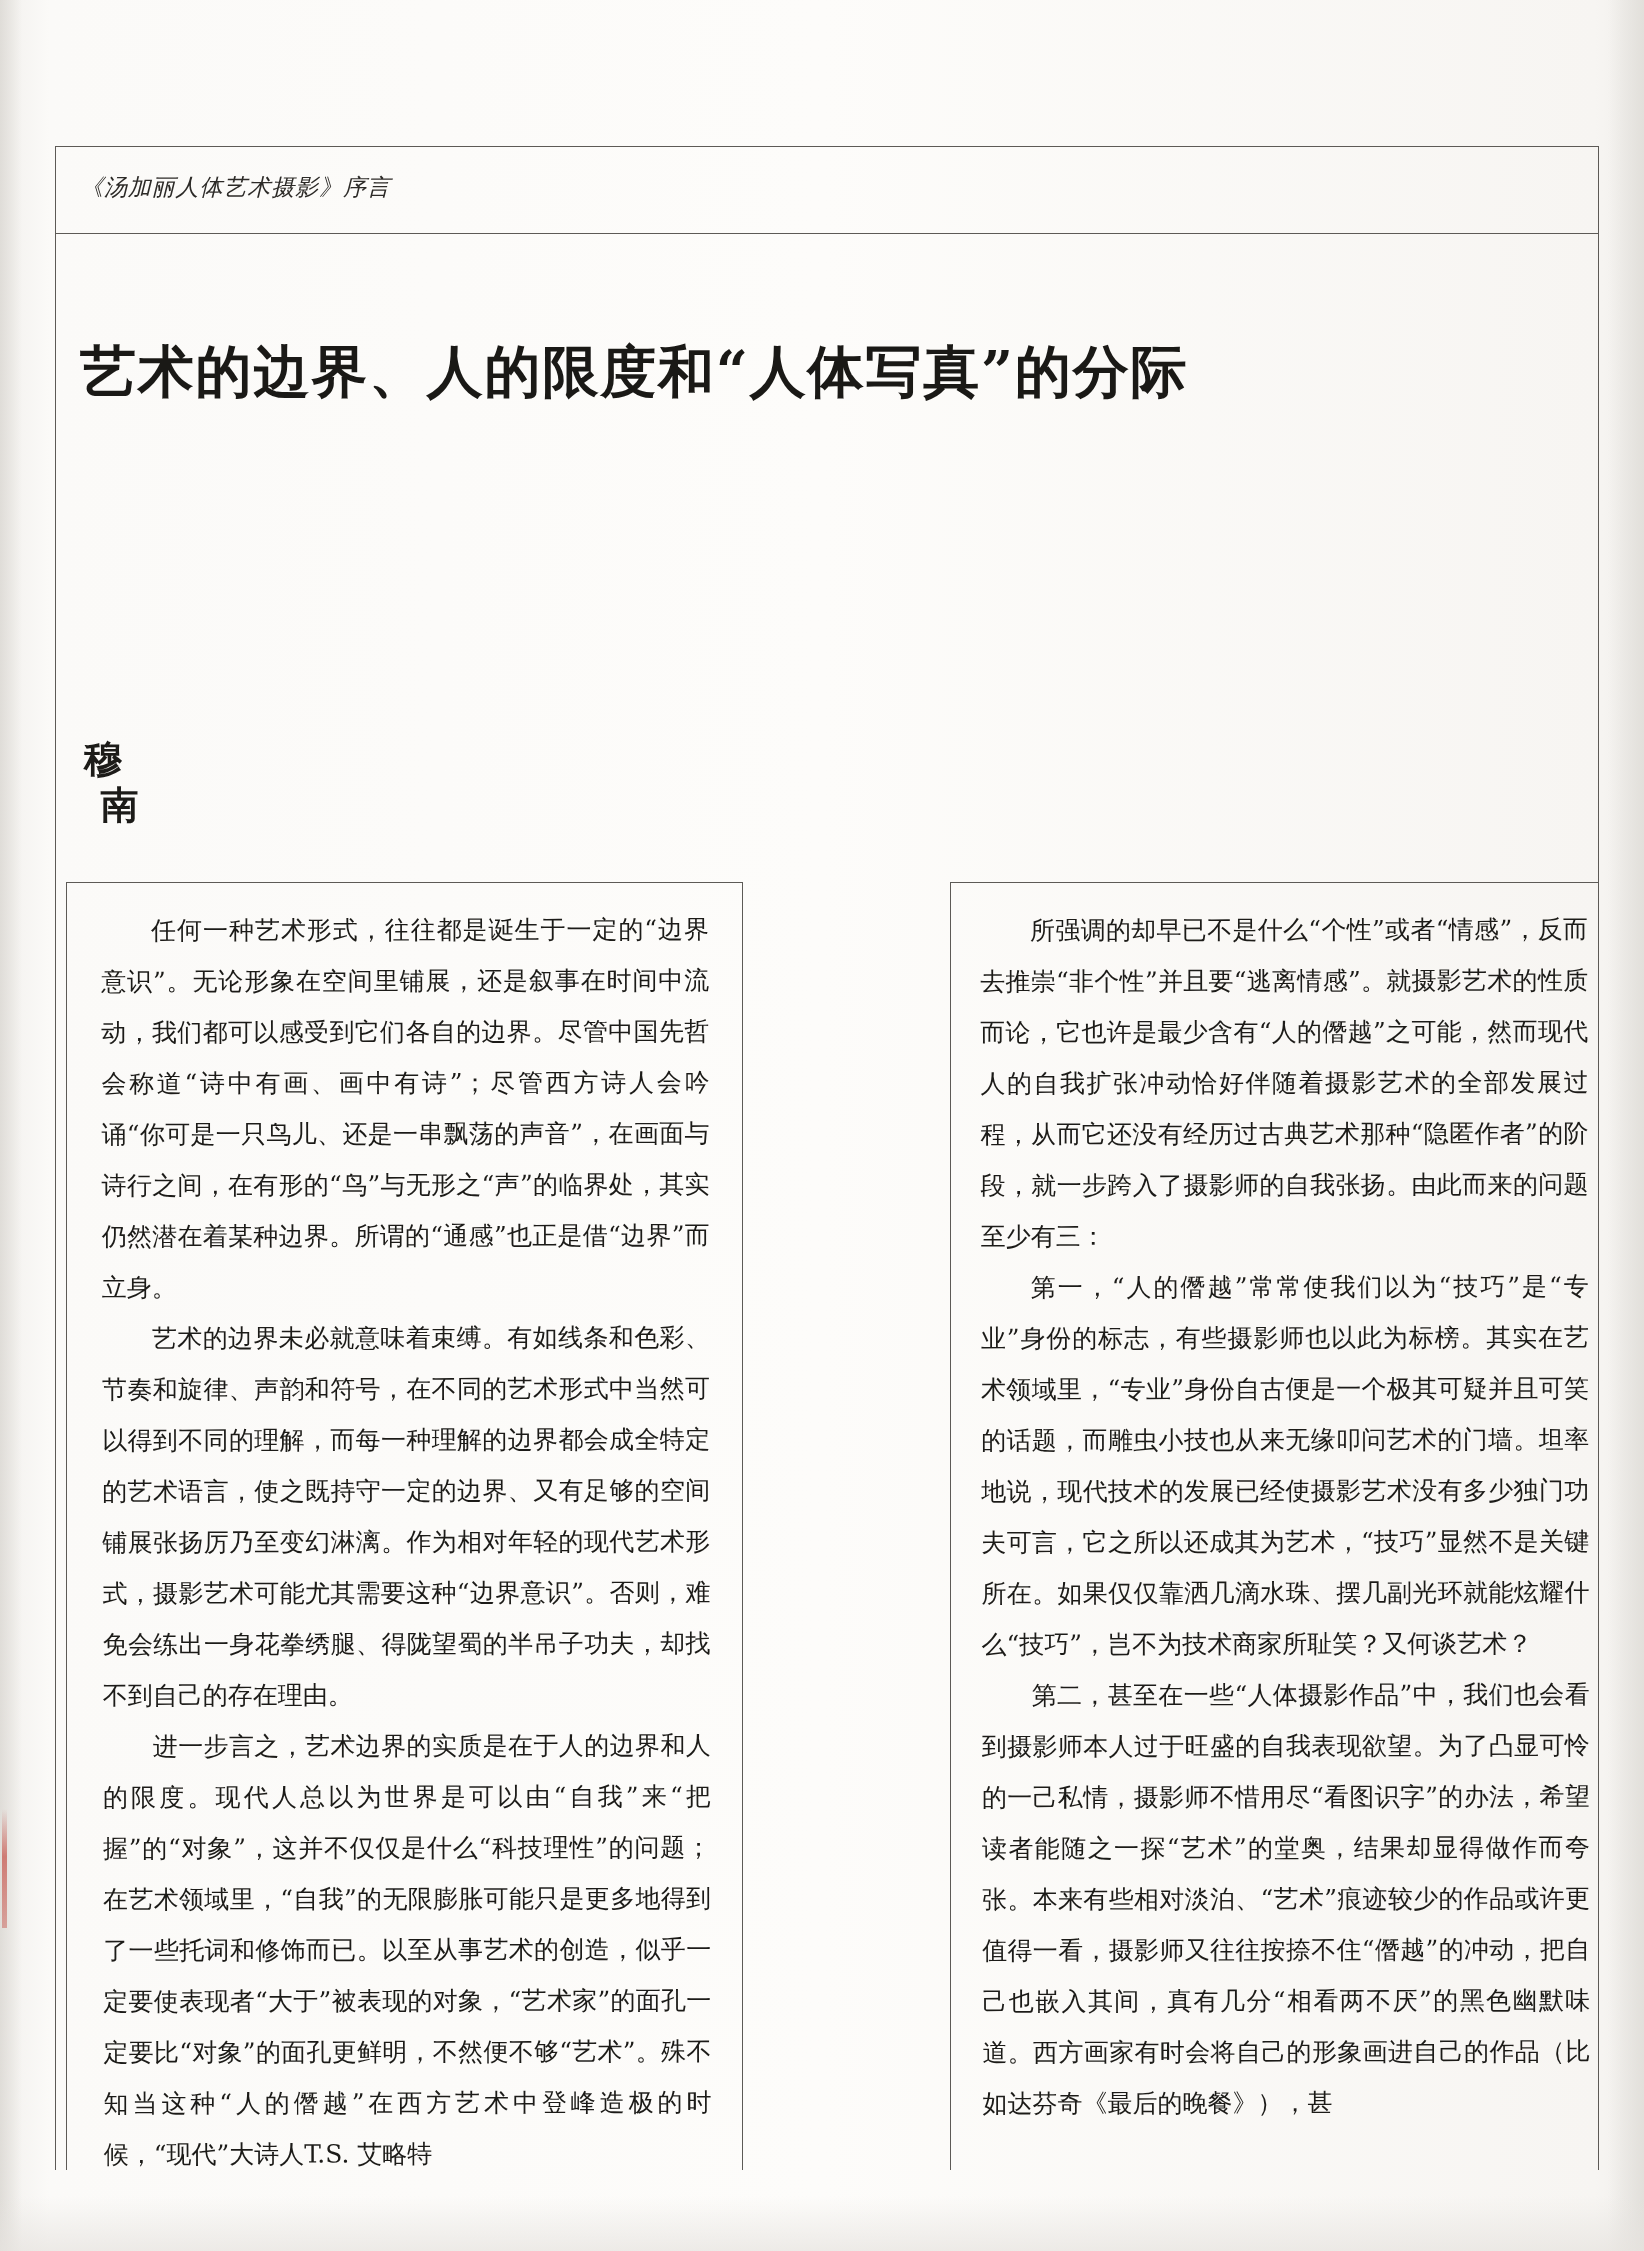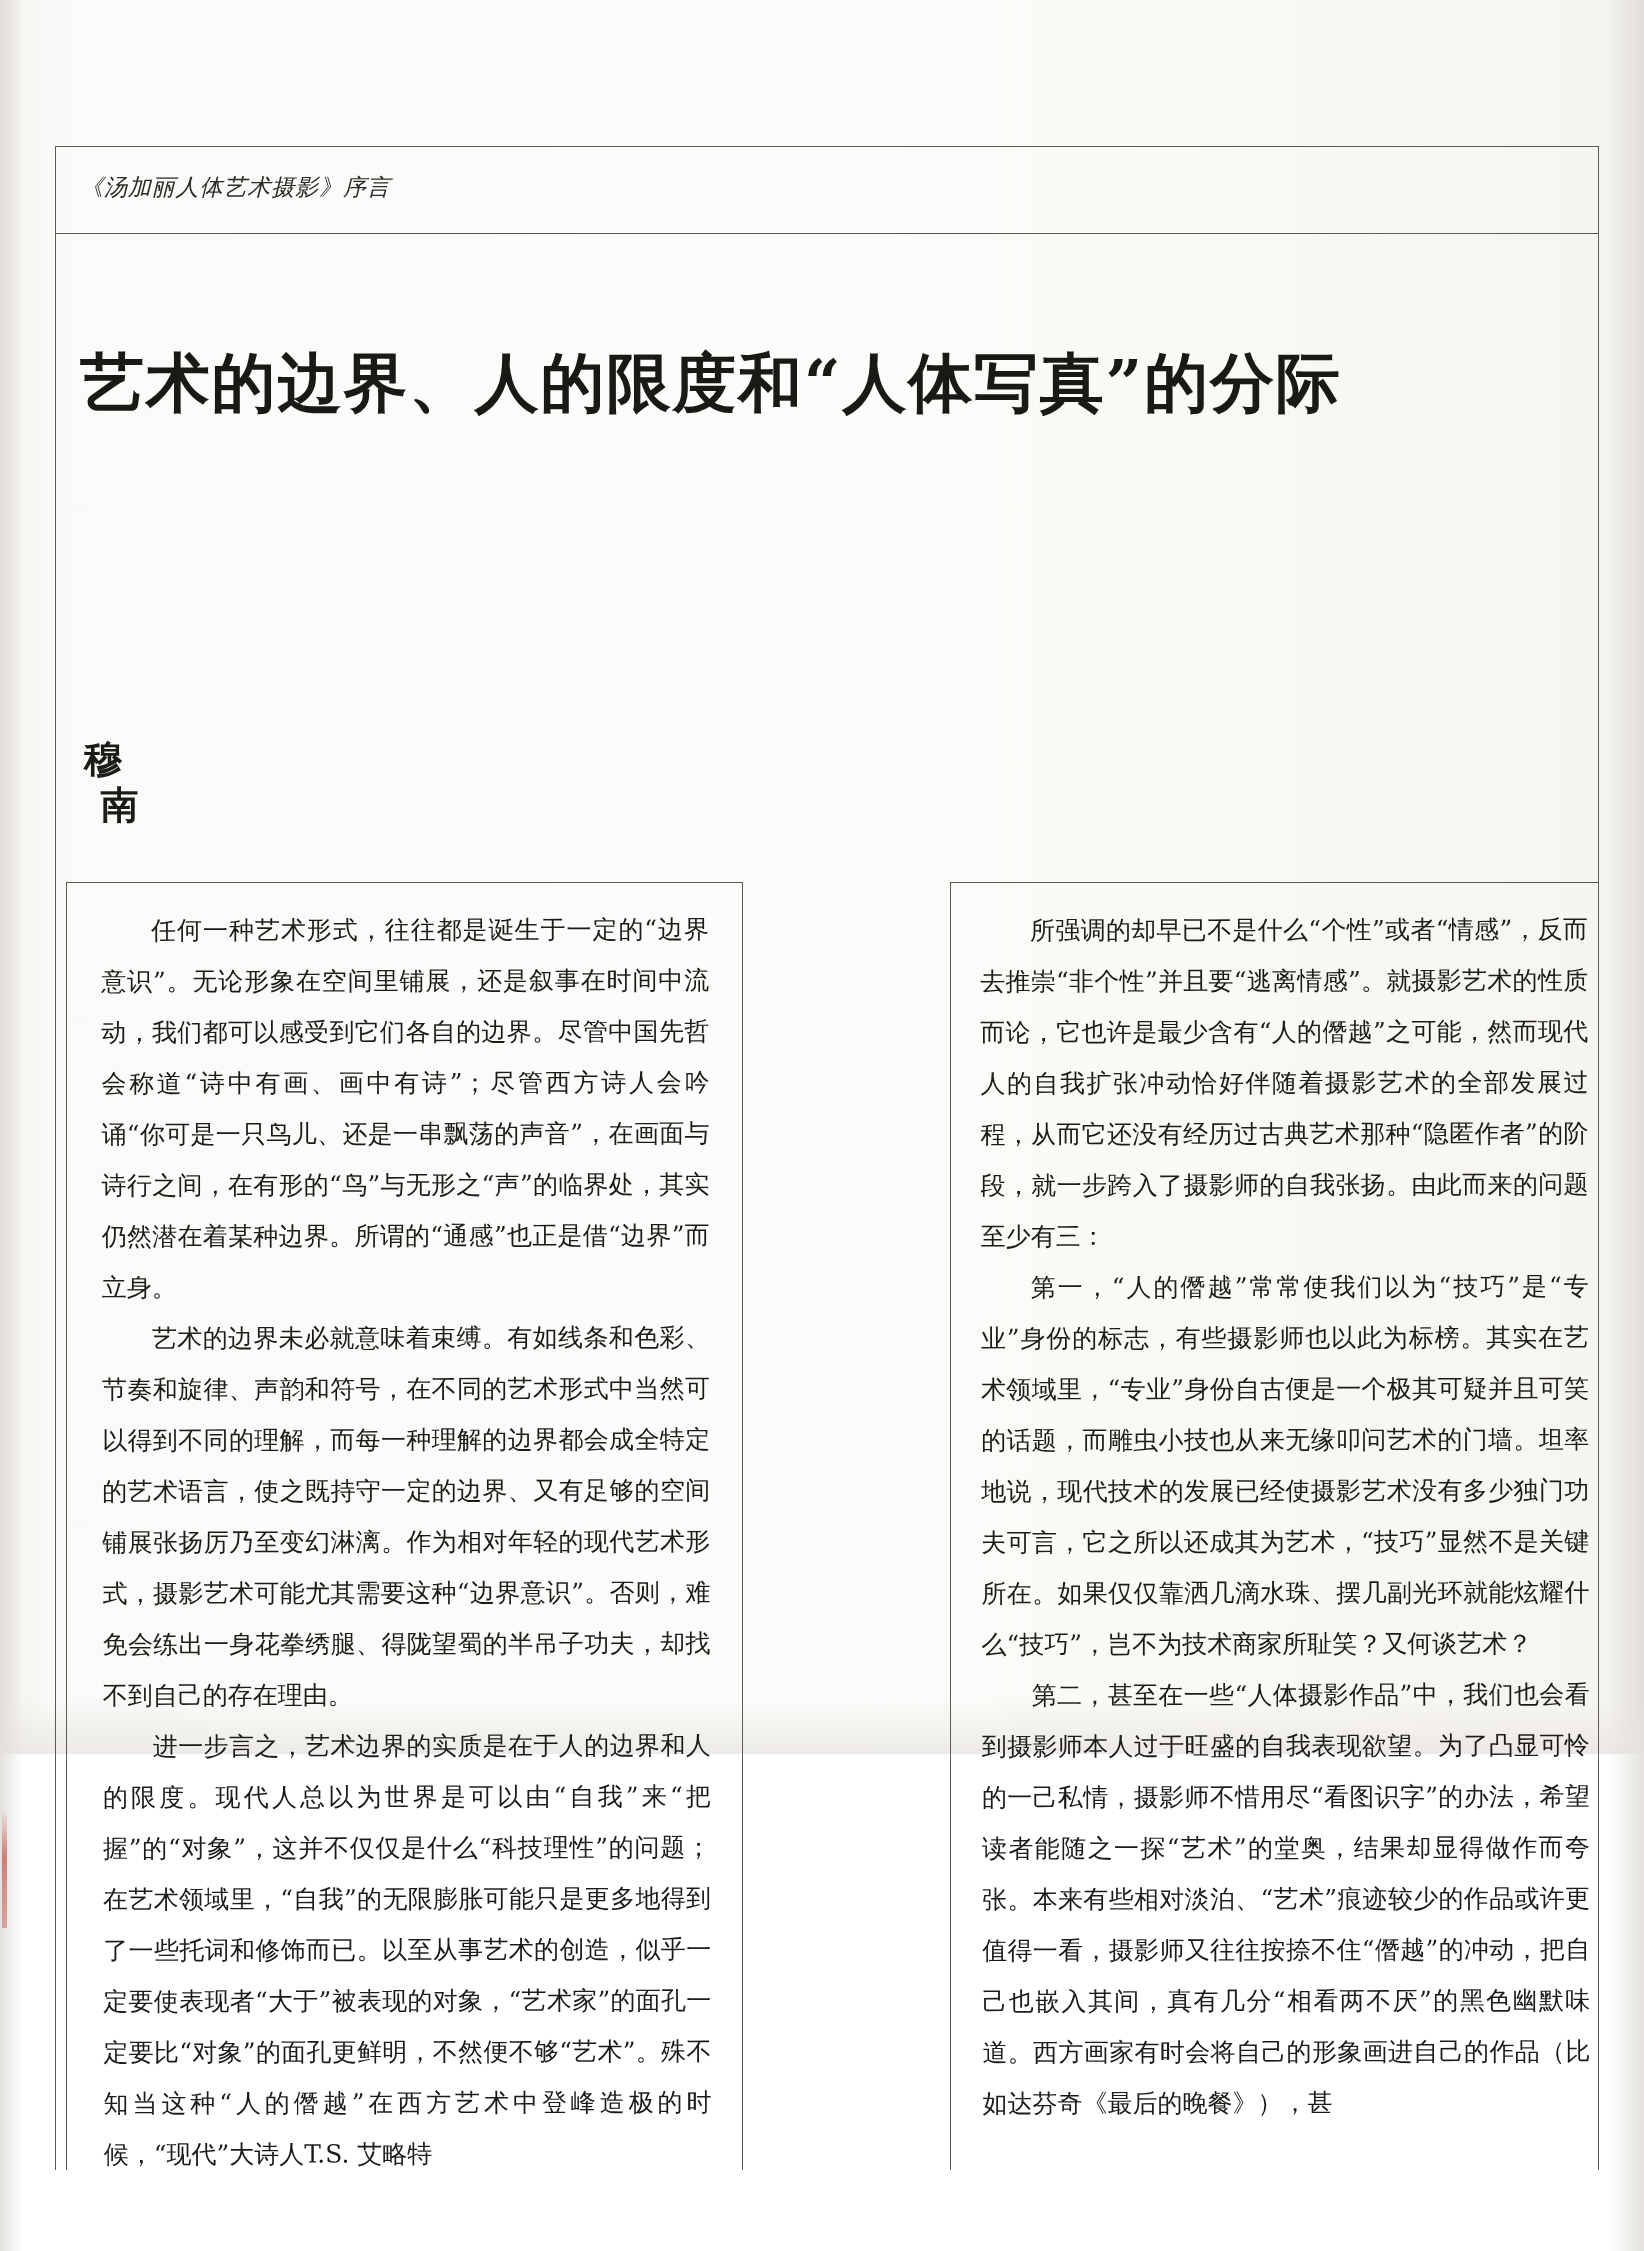--- a/index.html
+++ b/index.html
@@ -13,21 +13,21 @@
     position: relative;
     font-family: "DejaVu Serif", serif;
     overflow: hidden;
   }
 
   
   #page {
     position: absolute;
     left: 0; top: 0;
     width: 1645px;
-    height: 1754px;
+    height: 2251px;
     background:
       linear-gradient(90deg, #f2f0ed 0%, #fbfaf8 3%, #fdfcfa 50%, #f7f5f2 97%, #efedea 100%);
   }
 
   
   .edge-left {
     position: absolute;
     left: 0; top: 0;
     width: 22px; height: 2251px;
     background: linear-gradient(90deg, #d9d6d1 0%, rgba(255,255,255,0) 100%);
@@ -76,21 +76,21 @@
     white-space: nowrap;
     font-family: "DejaVu Serif", serif;
   }
 
   
   .doc-title {
     position: absolute;
     left: 80px;
     top: 297px;
     width: 1489px;
-    font-size: 64px;
+    font-size: 56px;
     font-weight: 700;
     letter-spacing: 1.8px;
     color: #1a1916;
     white-space: nowrap;
     font-family: "DejaVu Serif", serif;
   }
 
   
   .author {
     position: absolute;

